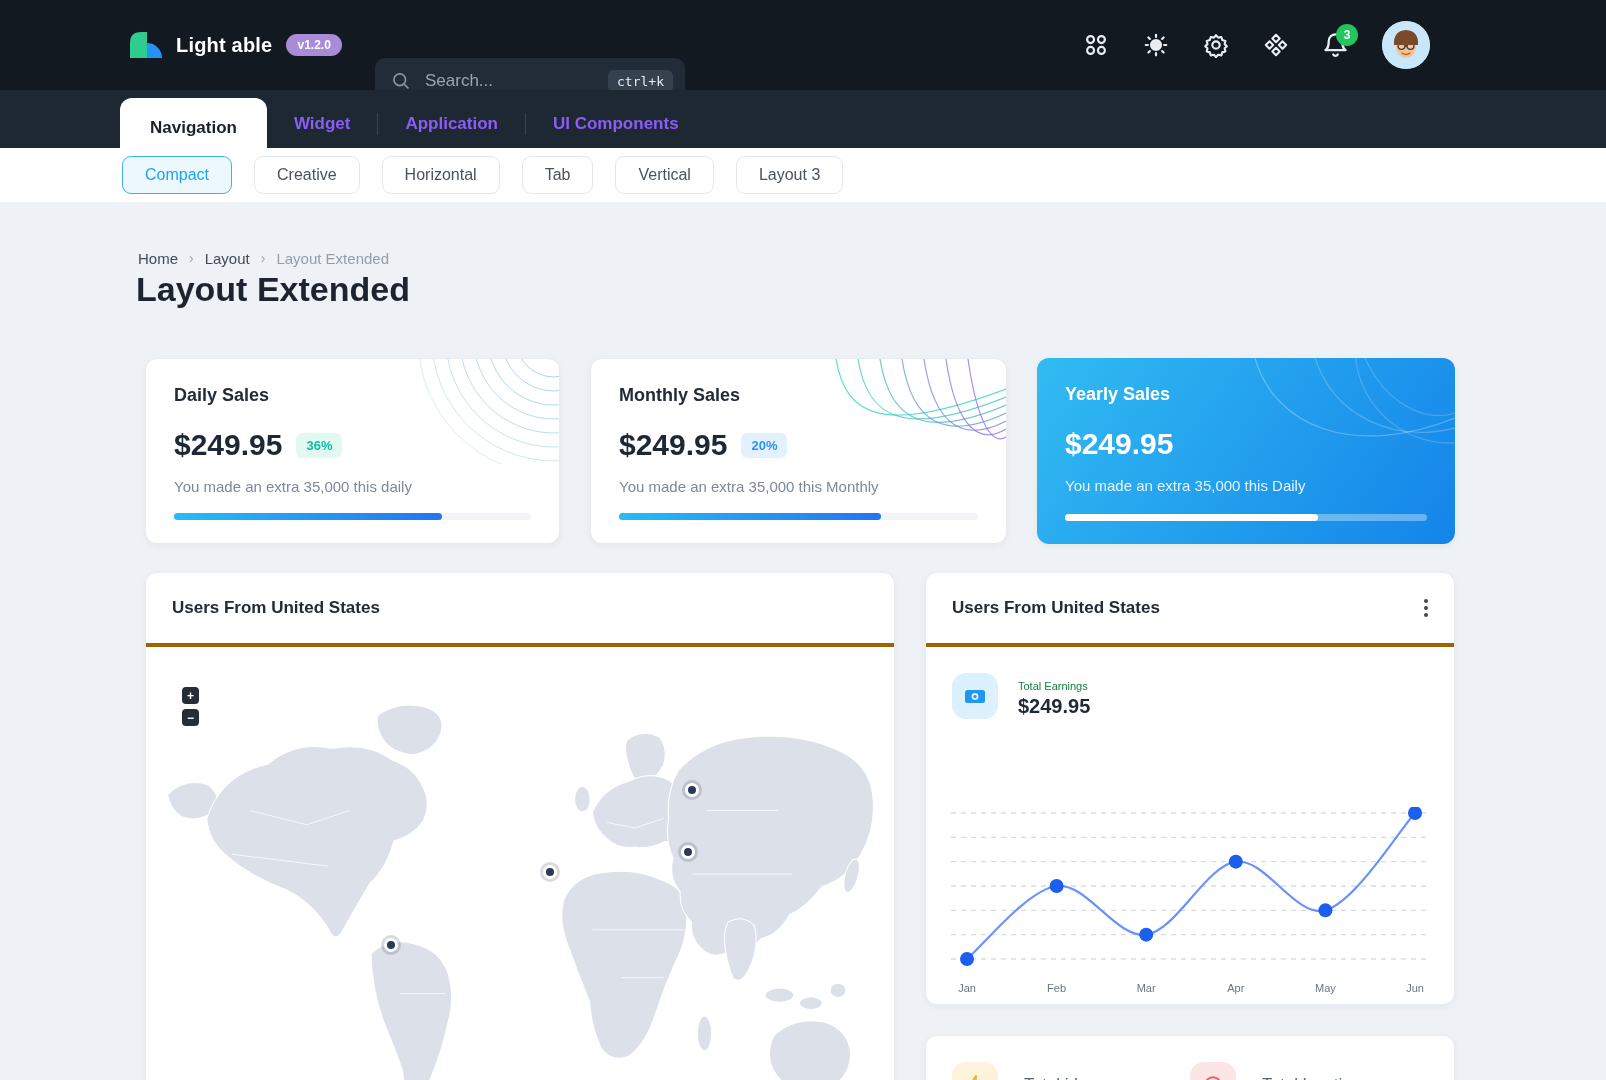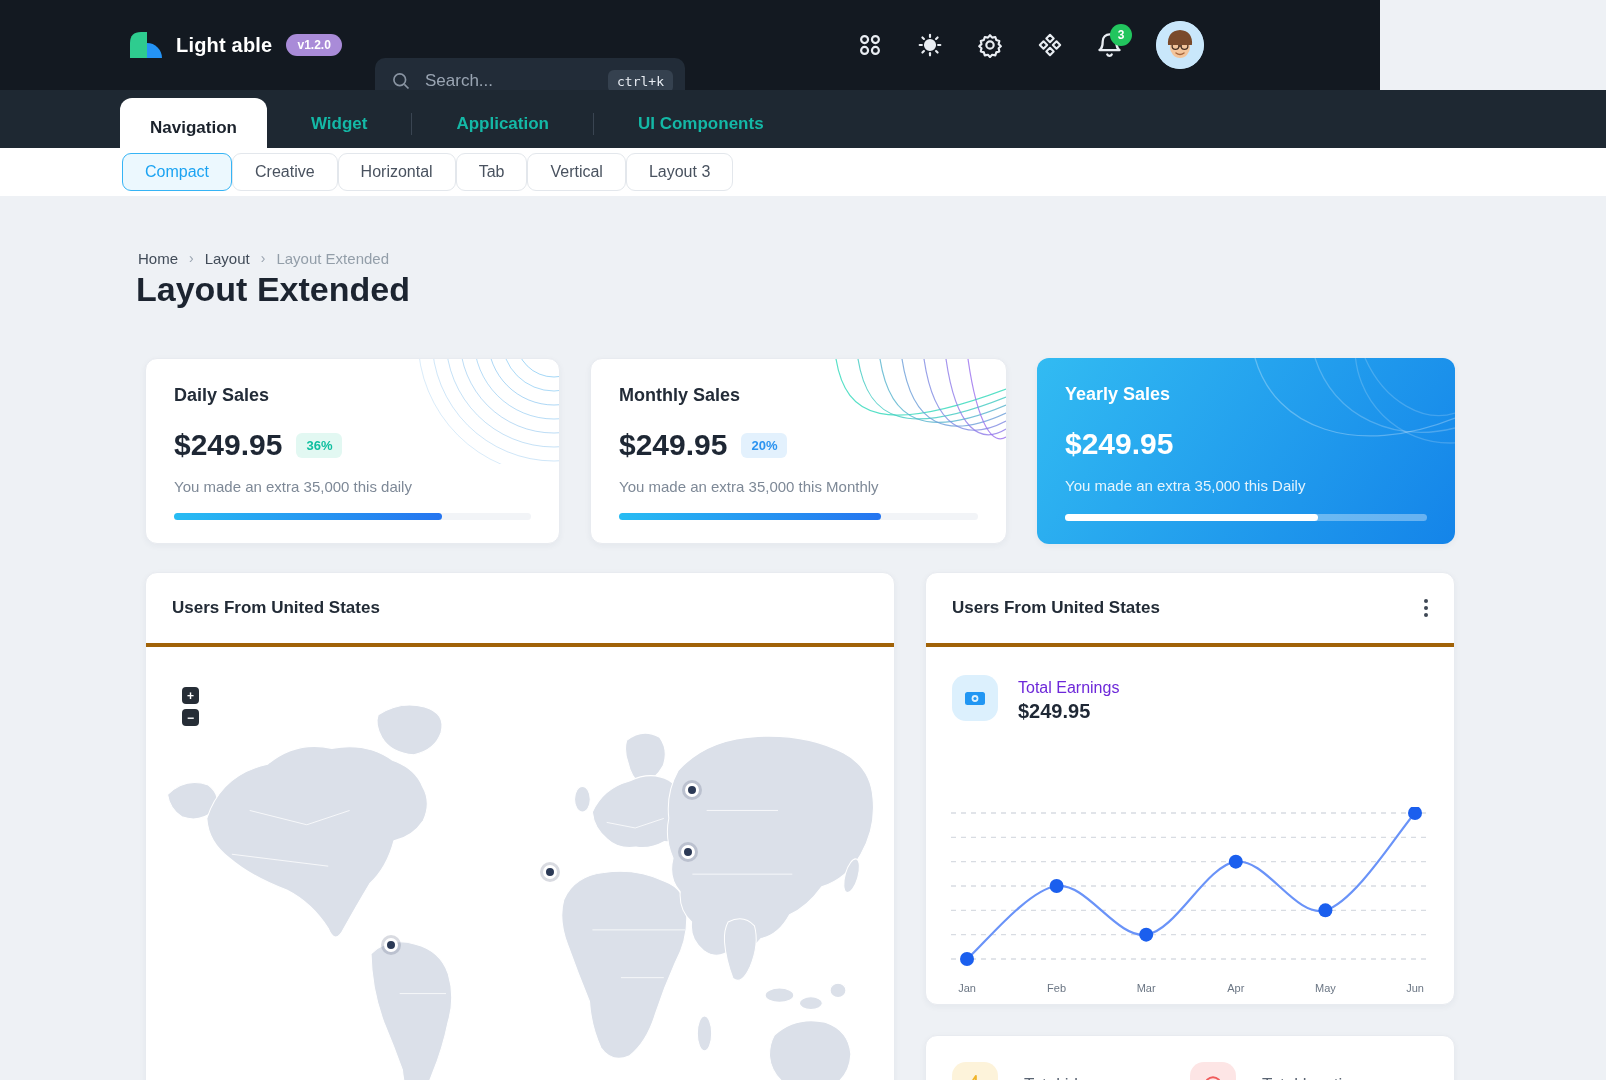--- a/index.html
+++ b/index.html
@@ -1,20 +1,20 @@
 <!DOCTYPE html>
 <html><head>
 <meta charset="utf-8">
 <style>
   html,body{margin:0;padding:0;background:#eef1f5;}
   *{box-sizing:border-box;font-family:"Liberation Sans",sans-serif;}
   #root{position:relative;width:1606px;height:1080px;overflow:hidden;background:#eef1f5;}
 
   
-  .header{position:absolute;left:0;top:0;width:1380px;height:90px;background:#131921;}
+  .header{position:absolute;left:0;top:0;width:1606px;height:90px;background:#131921;}
   .brand{position:absolute;left:128px;top:0;height:90px;display:flex;align-items:center;}
   .brand-name{color:#fff;font-size:20px;font-weight:700;margin-left:14px;letter-spacing:.2px;}
   .version-badge{margin-left:14px;background:#a98bd8;color:#fff;font-size:12px;font-weight:700;
     padding:4px 11px;border-radius:12px;}
   .search{position:absolute;left:375px;top:22px;width:310px;height:46px;background:#222c38;
     border-radius:10px;display:flex;align-items:center;padding:0 12px 0 16px;margin-top:36px;}
   .search input{flex:1;background:transparent;border:none;outline:none;color:#9aa5b3;
     font-size:17px;margin-left:12px;min-width:0;}
   .search input::placeholder{color:#9aa5b3;}
   .search .kbd{background:#35414f;color:#e8edf3;font-family:"DejaVu Sans Mono",monospace;
@@ -22,27 +22,27 @@
   .hicons{position:absolute;right:176px;top:0;height:90px;display:flex;align-items:center;gap:33px;}
   .hicon{width:27px;height:27px;display:flex;align-items:center;justify-content:center;cursor:pointer;position:relative;}
   .hicon svg{display:block;}
   .bell-badge{position:absolute;top:-8px;right:-9px;background:#22c55e;color:#fff;font-size:12px;
     font-weight:700;width:22px;height:22px;border-radius:50%;display:flex;align-items:center;justify-content:center;}
   .avatar{width:48px;height:48px;border-radius:50%;background:#c9e7fb;overflow:hidden;cursor:pointer;}
 
   
   .navrow{position:absolute;left:0;top:90px;width:1606px;height:68px;background:#1e2832;
     display:flex;align-items:stretch;padding-left:120px;}
-  .navtab{display:flex;align-items:center;padding:0 44px;color:#14b8a6;font-size:17px;font-weight:600;cursor:pointer;}
+  .navtab{display:flex;align-items:center;padding:0 27px;color:#8b5cf6;font-size:17px;font-weight:600;cursor:pointer;}
   .navtab.active{background:#fff;color:#1b222c;border-radius:12px 12px 0 0;margin-top:8px;padding:0 30px;}
   .navsep{width:1px;height:22px;background:#3a4552;align-self:center;}
 
   
-  .pillsrow{position:absolute;left:0;top:148px;width:1606px;height:48px;background:#fff;
-    display:flex;align-items:center;gap:0;padding-left:122px;}
+  .pillsrow{position:absolute;left:0;top:148px;width:1606px;height:54px;background:#fff;
+    display:flex;align-items:center;gap:22px;padding-left:122px;}
   .pill{height:38px;display:flex;align-items:center;padding:0 22px;border-radius:9px;
     border:1px solid #e3e7ec;background:#fff;color:#49525f;font-size:16px;cursor:pointer;}
   .pill.active{border:1.5px solid #36b4f5;background:#ecf8fe;color:#1ba3f2;}
 
   
   .breadcrumb{position:absolute;left:138px;top:250px;display:flex;align-items:flex-start;gap:11px;
     font-size:15px;color:#414b58;}
   .breadcrumb .sep{color:#9aa4b0;font-size:14px;}
   .breadcrumb .muted{color:#939ea9;}
   .breadcrumb .link{cursor:pointer;}
@@ -85,21 +85,21 @@
 
   
   #earn-card{left:925px;top:572px;width:530px;height:433px;}
   .kebab{margin-left:auto;color:#3e4754;font-size:18px;letter-spacing:0;cursor:pointer;
     display:flex;flex-direction:column;gap:3px;align-items:center;}
   .kebab i{width:4px;height:4px;background:#3e4754;border-radius:50%;}
   .earn-body{position:relative;padding:26px;}
   .stat-tile{width:46px;height:46px;border-radius:14px;display:flex;align-items:center;justify-content:center;}
   .tile-blue{background:#dcf0fd;}
   .earn-row{display:flex;align-items:center;gap:20px;}
-  .earn-label{font-size:16px;color:#6d28d9;margin-top:6px;}
+  .earn-label{font-size:11px;color:#15803d;margin-top:6px;}
   .earn-value{font-size:20px;font-weight:700;color:#1f2835;margin-top:3px;}
   #earnings-chart{position:absolute;left:25px;top:160px;}
   #earnings-chart .grid{stroke:#d8dce2;stroke-width:1.4;stroke-dasharray:5 5;}
   #earnings-chart .line{fill:none;stroke:#6a93f8;stroke-width:2.2;}
   #earnings-chart .dot{fill:#1b5fee;}
   #chart-labels{position:absolute;left:0;top:335px;width:100%;height:20px;}
   #chart-labels span{position:absolute;transform:translateX(-50%);font-size:11px;color:#6b7684;}
 
   
   #bottom-card{left:925px;top:1035px;width:530px;height:170px;padding:26px;}

